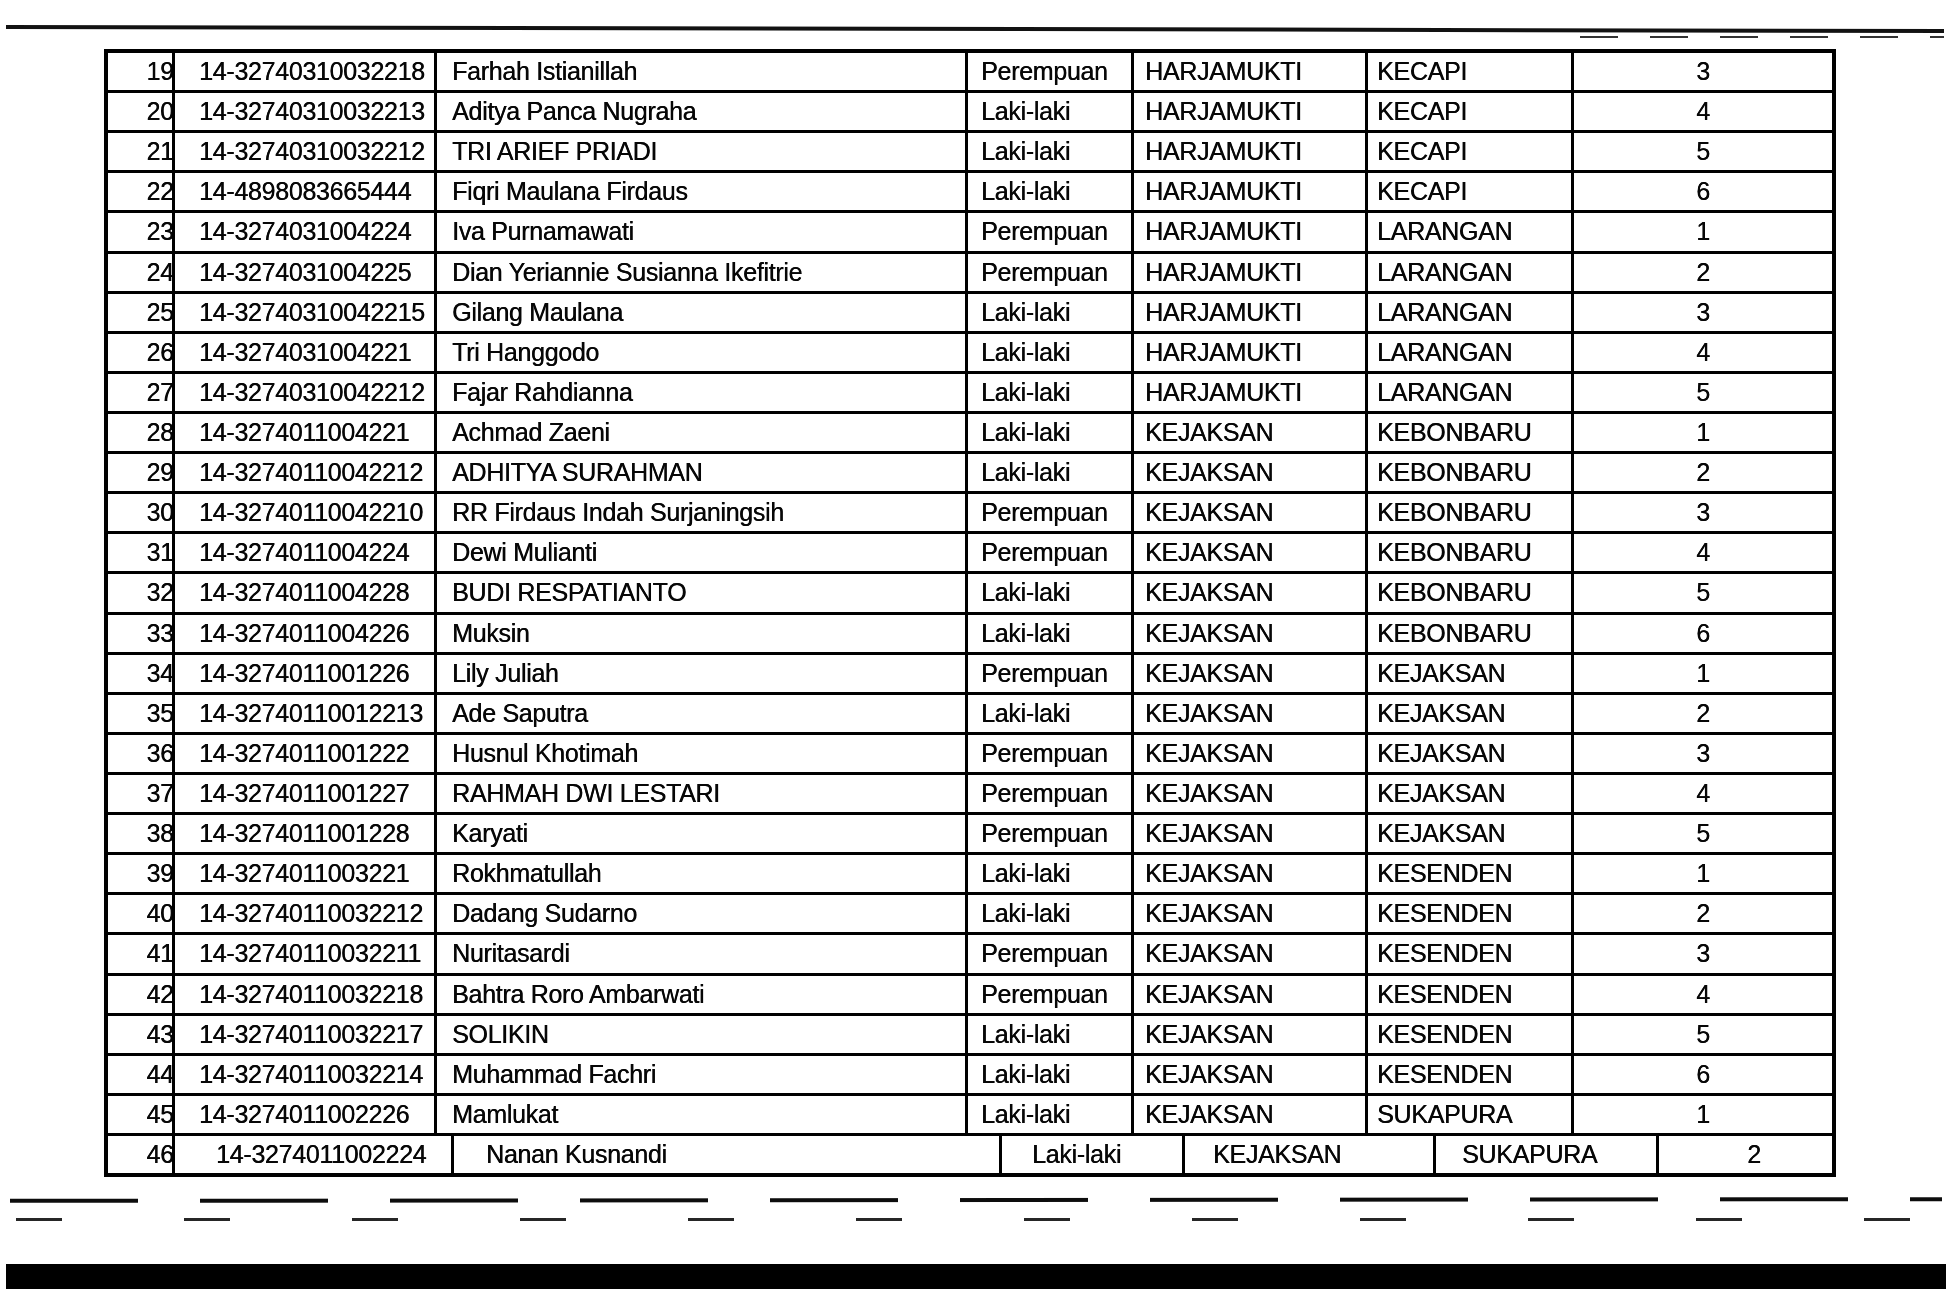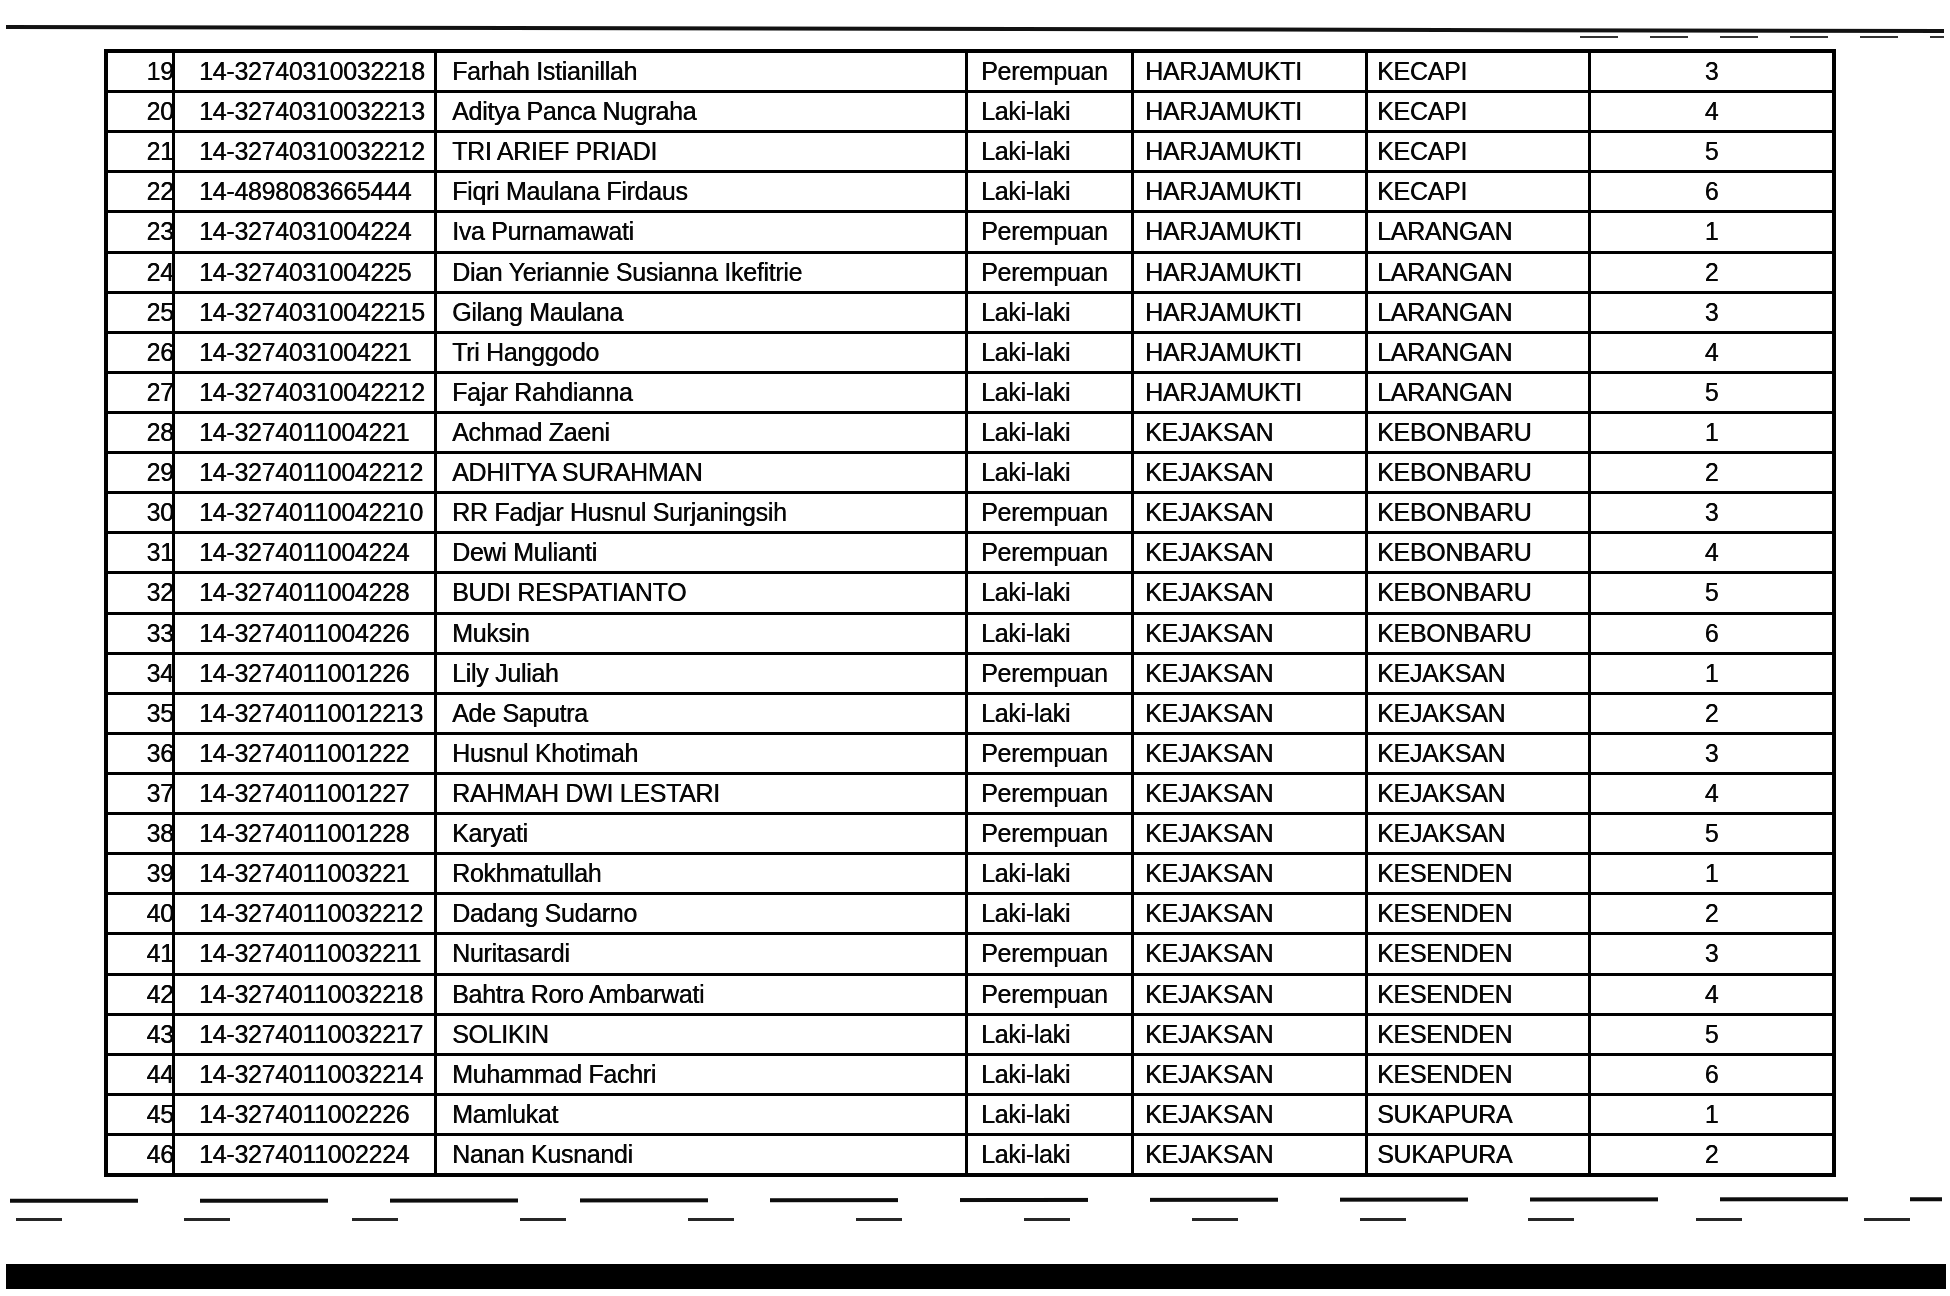--- a/index.html
+++ b/index.html
@@ -28,33 +28,33 @@
   .bottom-bar{
     position:absolute;left:6px;top:1264px;width:1940px;height:25px;background:#000;
   }
   
   .doc-table{
     position:absolute;left:104px;top:49px;width:1732px;height:1128px;
     border:4px solid #000;box-sizing:border-box;display:flex;flex-direction:column;
     background:#fff;
   }
   .trow{flex:1;display:flex;border-bottom:3px solid #000;min-height:0;}
-  .trow:last-child{border-bottom:none;}
+  .trow:last-child{border-bottom:none;gap:17px;}
   .cell{
     border-right:3px solid #000;box-sizing:border-box;display:flex;align-items:center;
     font-size:25px;line-height:1;white-space:nowrap;overflow:hidden;
     letter-spacing:-0.3px;text-shadow:0.4px 0 0 currentColor;
   }
   .cell:last-child{border-right:none;}
   .c-no{width:67px;justify-content:center;padding-left:40px;}
   .c-id{width:262px;padding-left:24px;}
   .c-name{width:531px;padding-left:15px;}
   .c-gender{width:166px;padding-left:13px;}
   .c-district{width:234px;padding-left:11px;}
-  .c-village{width:223px;padding-left:9px;}
+  .c-village{width:206px;padding-left:9px;}
   .c-seq{flex:1;justify-content:center;}
 </style>
 </head>
 <body>
 
 <div class="top-line"></div>
 <div class="top-line2"></div>
 <div class="dash1"></div>
 <div class="dash2"></div>
 <div class="bottom-bar"></div>
@@ -166,21 +166,21 @@
     <div class="cell c-name">ADHITYA SURAHMAN</div>
     <div class="cell c-gender">Laki-laki</div>
     <div class="cell c-district">KEJAKSAN</div>
     <div class="cell c-village">KEBONBARU</div>
     <div class="cell c-seq">2</div>
   </div>
 
   <div class="trow">
     <div class="cell c-no">30</div>
     <div class="cell c-id">14-32740110042210</div>
-    <div class="cell c-name">RR Fadjar Husnul Surjaningsih</div>
+    <div class="cell c-name">RR Firdaus Indah Surjaningsih</div>
     <div class="cell c-gender">Perempuan</div>
     <div class="cell c-district">KEJAKSAN</div>
     <div class="cell c-village">KEBONBARU</div>
     <div class="cell c-seq">3</div>
   </div>
 
   <div class="trow">
     <div class="cell c-no">31</div>
     <div class="cell c-id">14-3274011004224</div>
     <div class="cell c-name">Dewi Mulianti</div>

